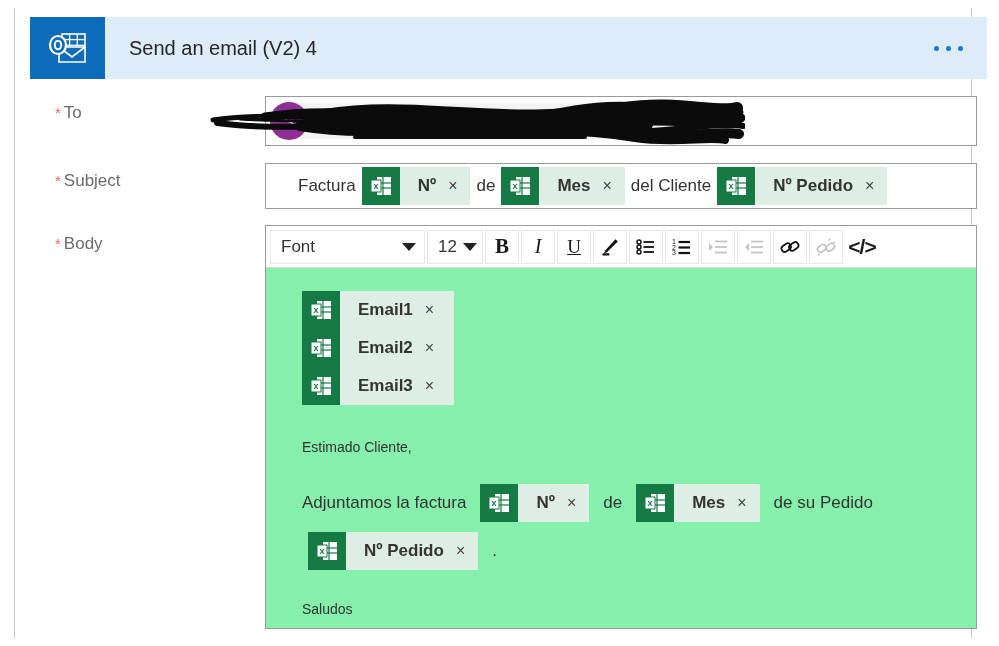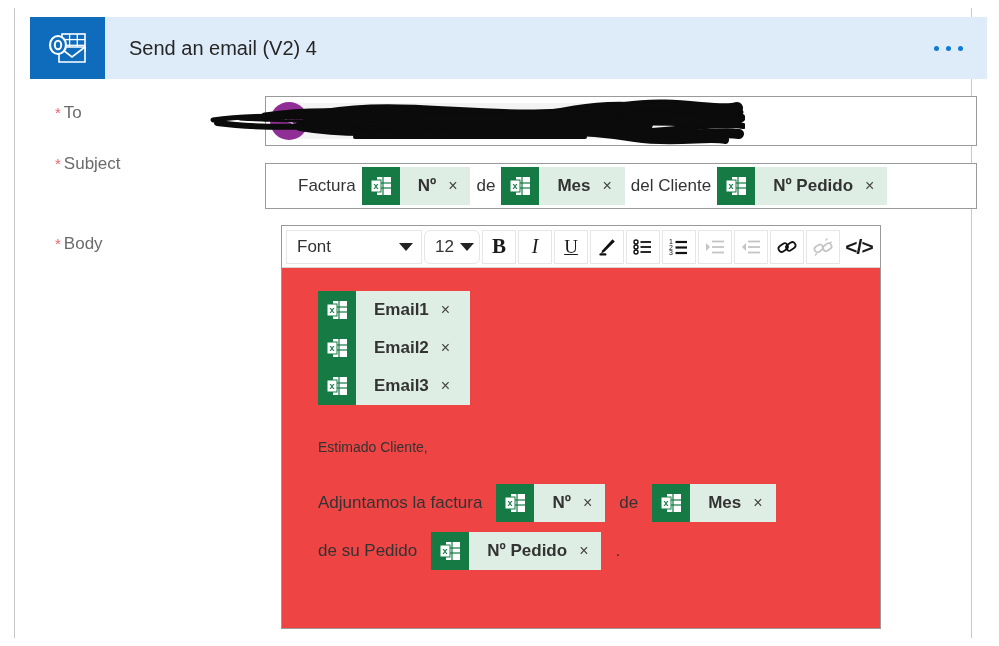--- a/index.html
+++ b/index.html
@@ -31,21 +31,21 @@
     position:absolute;right:24px;top:0;height:62px;
     display:flex;align-items:center;gap:7px;cursor:pointer;
   }
   .ellipsis span{width:5px;height:5px;border-radius:50%;background:#0f7bd4;display:block;}
   
   .label{
     position:absolute;font-size:17px;color:#6b6b6b;white-space:nowrap;
   }
   .label .req{color:#e8636b;font-size:15px;margin-right:3px;}
   .lbl-to{left:40px;top:95px;}
-  .lbl-subject{left:40px;top:146px;}
+  .lbl-subject{left:40px;top:163px;}
   .lbl-body{left:40px;top:226px;}
   
   .to-box{
     position:absolute;left:250px;top:88px;width:712px;height:50px;
     background:#ffffff;border:1px solid #9a9a9a;box-sizing:border-box;
   }
   .to-inner{position:absolute;left:0;top:0;right:0;bottom:0;overflow:visible;}
   .recipient-chip{
     position:absolute;left:6px;top:6px;height:36px;
     background:#f3f3f3;border-radius:18px;width:400px;
@@ -75,34 +75,34 @@
     width:38px;height:38px;background:#157a43;
     display:flex;align-items:center;justify-content:center;flex:none;
   }
   .token .xls svg{width:22px;height:22px;display:block;}
   .token .tok-label{
     font-size:17px;color:#333;padding:0 12px 0 18px;font-weight:bold;
   }
   .token .tok-x{font-size:16px;color:#444;padding-right:13px;cursor:pointer;}
   
   .body-box{
-    position:absolute;left:266px;top:217px;width:600px;height:404px;
-    background:#ef4444;border:1px solid #9a9a9a;box-sizing:border-box;
+    position:absolute;left:250px;top:217px;width:712px;height:404px;
+    background:#86efac;border:1px solid #9a9a9a;box-sizing:border-box;
   }
   .toolbar{
     height:42px;border-bottom:1px solid #d8d8d8;background:#fff;
     display:flex;align-items:center;padding:0 4px;box-sizing:border-box;gap:2px;
   }
   .tb-select{
     display:flex;align-items:center;justify-content:space-between;
     height:34px;border:1px solid #e6e6e6;background:#fff;cursor:pointer;
     padding:0 8px 0 10px;box-sizing:border-box;
   }
   .tb-font{width:155px;}
-  .tb-size{width:56px;border-radius:6px;}
+  .tb-size{width:56px;}
   .tb-select .lbl{font-size:17px;color:#333;}
   .caret{width:0;height:0;border-left:7px solid transparent;border-right:7px solid transparent;border-top:8px solid #222;margin-left:6px;}
   .tb-btn{
     width:34px;height:34px;border:1px solid #e6e6e6;background:#fff;
     display:flex;align-items:center;justify-content:center;cursor:pointer;flex:none;
     font-size:19px;color:#1a1a1a;box-sizing:border-box;
   }
   .tb-btn.bare{border-color:transparent;}
   .tb-btn.dim{color:#bdbdbd;}
   .tb-btn svg{display:block;}
@@ -409,17 +409,18 @@
                 <rect x="1" y="5" width="10" height="12" fill="#ffffff" stroke="#157a43" stroke-width="1"></rect>
                 <text x="6" y="14" font-size="9" font-family="Liberation Sans, sans-serif" font-weight="bold" fill="#157a43" text-anchor="middle">x</text>
               </svg>
           </span>
           <span class="tok-label">Nº Pedido</span>
           <span class="tok-x">×</span>
         </span>
         <span class="plain">.</span>
       </div>
 
+      <div class="para tight">Saludos</div>
 
     </div>
   </div>
 
 </div>
 
 </body></html>

